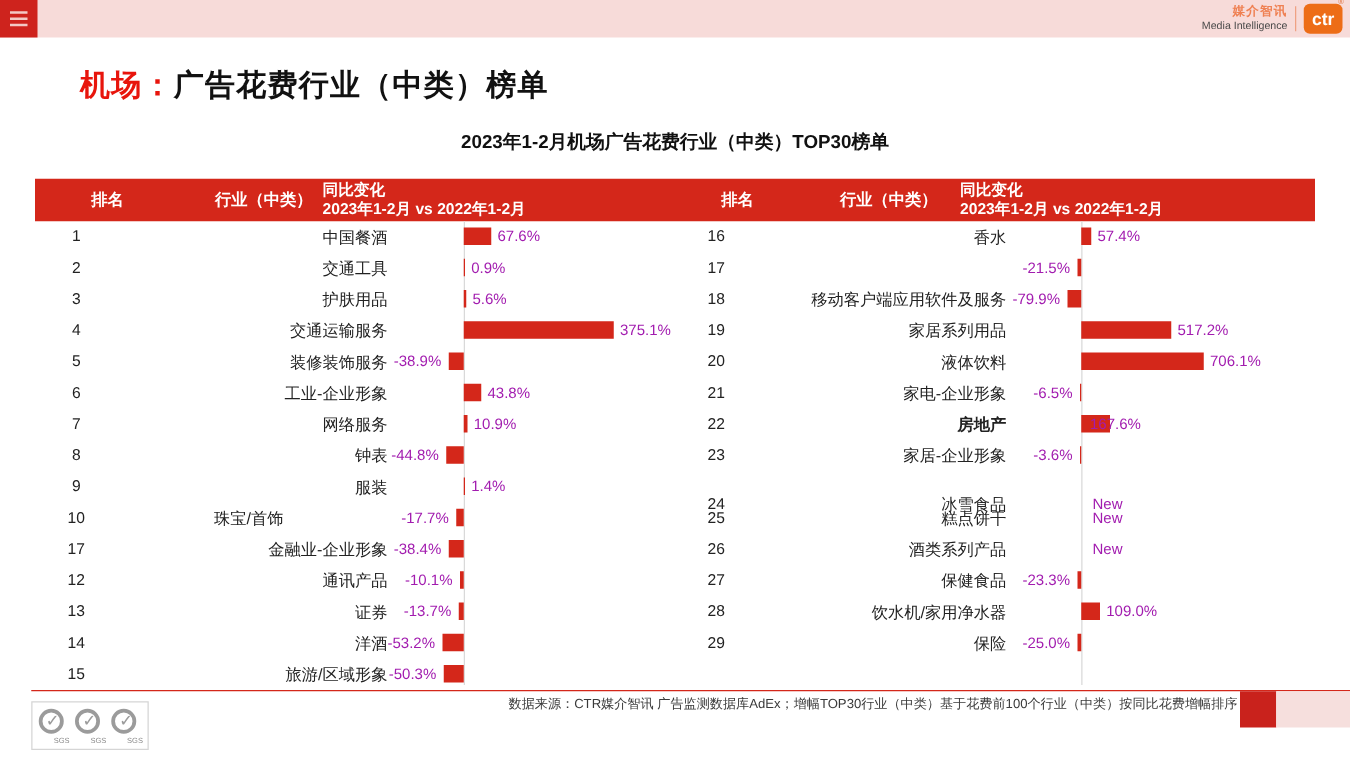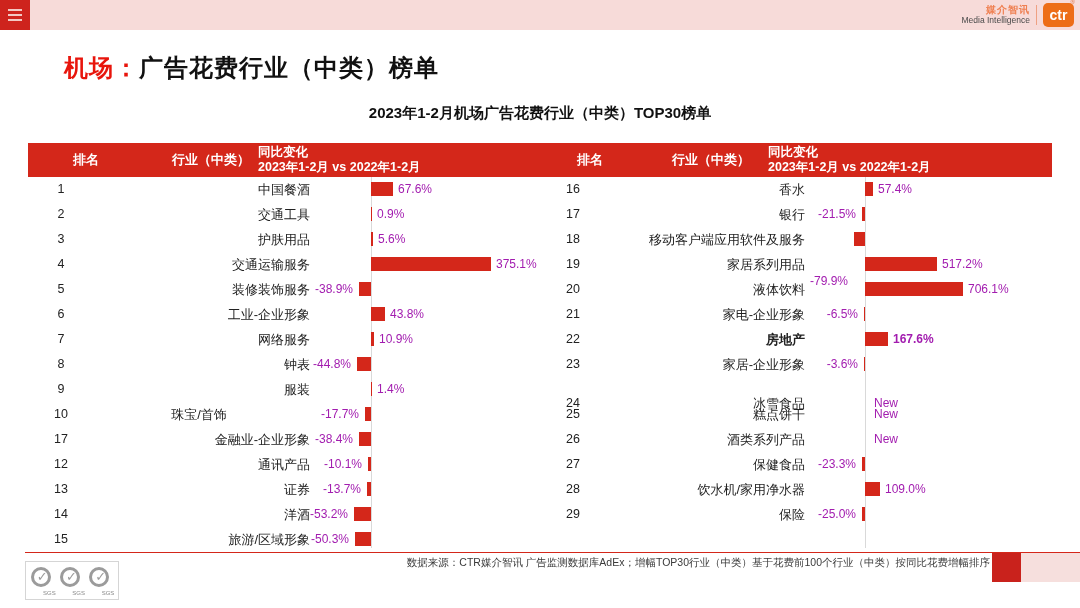--- a/index.html
+++ b/index.html
@@ -196,29 +196,28 @@
   <div class="rows R" id="rows-right">
       <div class="axis" style="left: 325px;"></div>
       <div class="row" style="top: 0px;">
         <span class="rank">16</span>
         <span class="iname" style="width: 205px;">香水</span>
         <span class="bar" style="width: 8px; left: 325px;"></span>
         <span class="vlabel" style="left: 338px;">57.4%</span>
       </div>
       <div class="row" style="top: 25px;">
         <span class="rank">17</span>
-        <span class="iname" style="width: 205px;">银行</span>
         <span class="bar" style="width: 3px; left: 322px;"></span>
         <span class="vlabel" style="right: 196px;">-21.5%</span>
       </div>
       <div class="row" style="top: 50px;">
         <span class="rank">18</span>
         <span class="iname" style="width: 205px;">移动客户端应用软件及服务</span>
         <span class="bar" style="width: 11px; left: 314px;"></span>
-        <span class="vlabel" style="right: 204px; margin-top: 42px;">-79.9%</span>
+        <span class="vlabel" style="right: 204px;">-79.9%</span>
       </div>
       <div class="row" style="top: 75px;">
         <span class="rank">19</span>
         <span class="iname" style="width: 205px;">家居系列用品</span>
         <span class="bar" style="width: 72px; left: 325px;"></span>
         <span class="vlabel" style="left: 402px;">517.2%</span>
       </div>
       <div class="row" style="top: 100px;">
         <span class="rank">20</span>
         <span class="iname" style="width: 205px;">液体饮料</span>
@@ -228,21 +227,21 @@
       <div class="row" style="top: 125px;">
         <span class="rank">21</span>
         <span class="iname" style="width: 205px;">家电-企业形象</span>
         <span class="bar" style="width: 1px; left: 324px;"></span>
         <span class="vlabel" style="right: 194px;">-6.5%</span>
       </div>
       <div class="row" style="top: 150px;">
         <span class="rank">22</span>
         <span class="iname" style="width: 205px; font-weight: bold;">房地产</span>
         <span class="bar" style="width: 23px; left: 325px;"></span>
-        <span class="vlabel" style="left: 353px; font-weight: bold;">167.6%</span>
+        <span class="vlabel" style="left: 332px;">167.6%</span>
       </div>
       <div class="row" style="top: 175px;">
         <span class="rank">23</span>
         <span class="iname" style="width: 205px;">家居-企业形象</span>
         <span class="bar" style="width: 1px; left: 324px;"></span>
         <span class="vlabel" style="right: 194px;">-3.6%</span>
       </div>
       <div class="row" style="top: 214px;">
         <span class="rank">24</span>
         <span class="iname" style="width: 205px;">冰雪食品</span>

